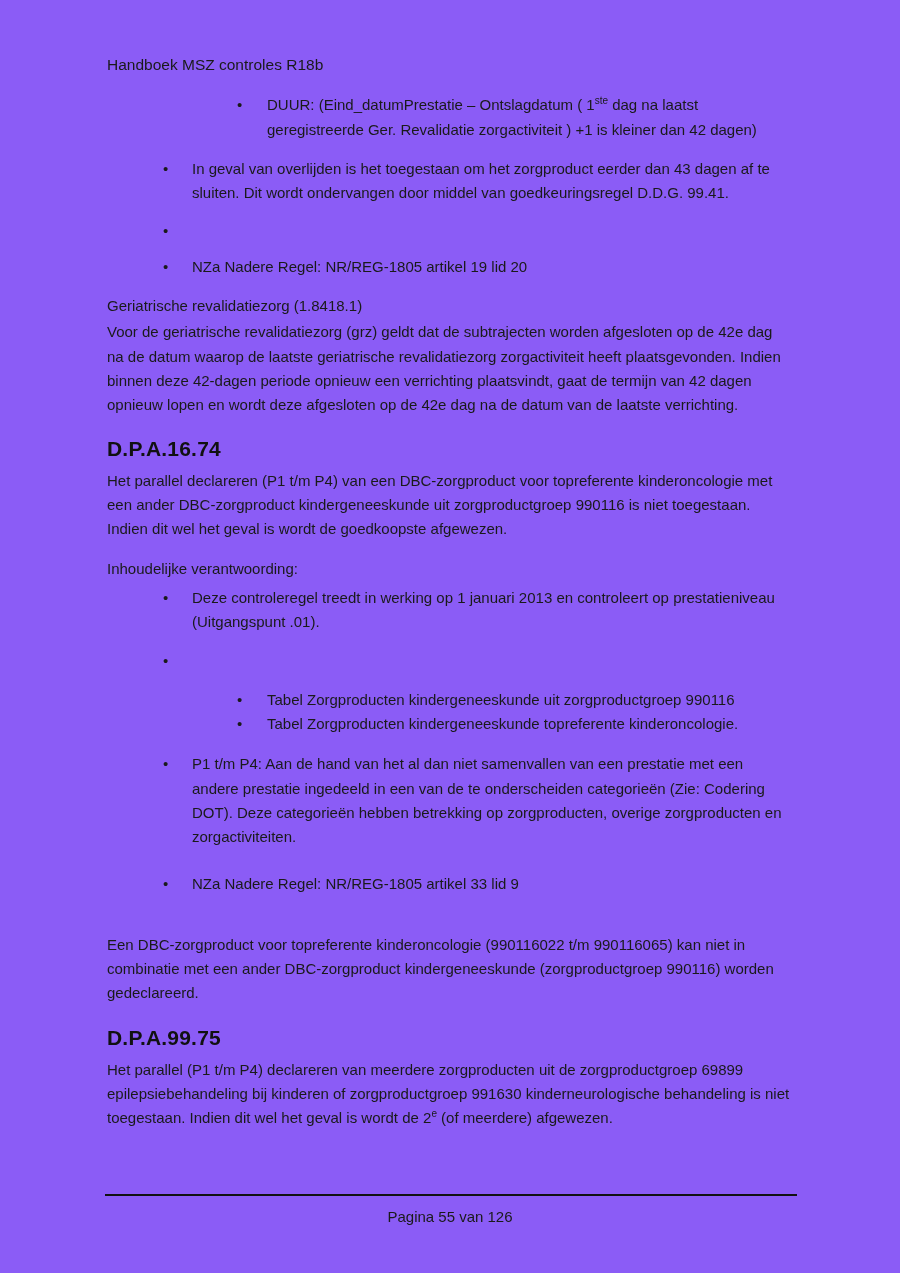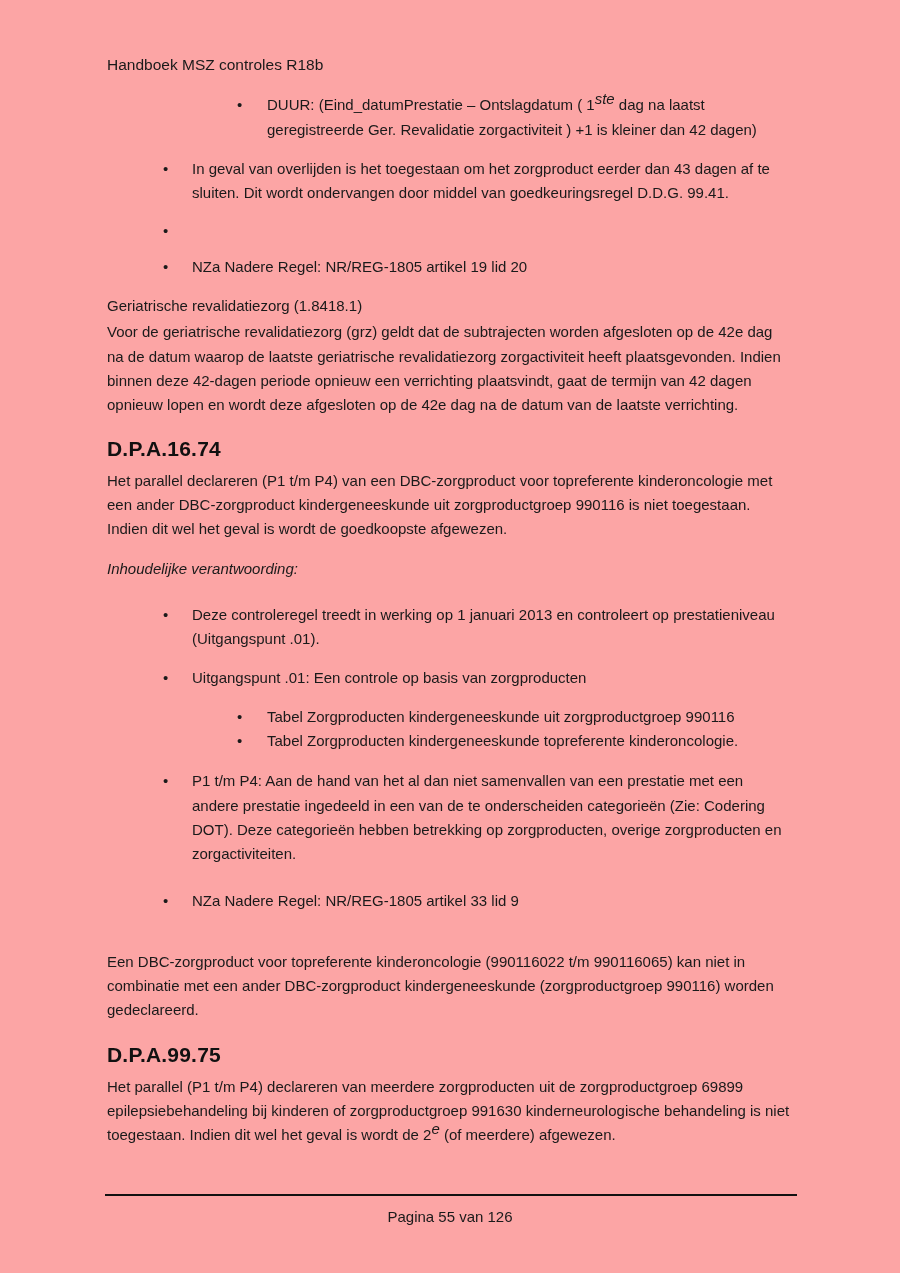--- a/index.html
+++ b/index.html
@@ -5,21 +5,21 @@
   html, body {
     margin: 0;
     padding: 0;
     background: #ffffff;
   }
   .page {
     position: relative;
     width: 900px;
     height: 1273px;
     box-sizing: border-box;
-    background: #fca5a5;
+    background: #8b5cf6;
     color: #1a1a1a;
     font-family: "Liberation Sans", sans-serif;
     font-size: 15px;
     line-height: 24.3px;
     padding: 53px 110px 0 107px;
     overflow: hidden;
   }
   .doc-header {
     font-size: 15.5px;
     margin-bottom: 16px;
@@ -45,39 +45,38 @@
   }
   .bullet .btext {
     flex: 1 1 auto;
   }
   .mb11 { margin-bottom: 11px; }
   .mb14 { margin-bottom: 14px; }
   .mb15 { margin-bottom: 15px; }
   .mb16 { margin-bottom: 16px; }
   .mb17 { margin-bottom: 17px; }
   .mb18 { margin-bottom: 18px; margin-top: 36px; }
-  .mb21 { margin-bottom: 21px; font-style: italic; }
+  .mb21 { margin-bottom: 4px; }
   .mb23 { margin-bottom: 23px; }
   .mb0  { margin-bottom: 0; }
   .italic-head {
     margin-bottom: 2px;
   }
   h1.section-title {
     font-size: 21px;
     line-height: 27px;
     font-weight: bold;
     color: #111111;
     margin: 0 0 7px 0;
     letter-spacing: 0.2px;
   }
   sup.sp {
-    font-size: 15px;
+    font-size: 10px;
     line-height: 0;
     vertical-align: 6px;
-    font-style: italic;
   }
   .doc-footer {
     position: absolute;
     left: 0;
     top: 1194px;
     width: 900px;
   }
   .footer-rule {
     margin: 0 103px 0 105px;
     height: 0;
@@ -126,21 +125,20 @@
 
   <p class="mb21">Inhoudelijke verantwoording:</p>
 
   <div class="bullet b1 mb15">
     <span class="dot">•</span>
     <span class="btext">Deze controleregel treedt in werking op 1 januari 2013 en controleert op prestatieniveau (Uitgangspunt .01).</span>
   </div>
 
   <div class="bullet b1 mb14">
     <span class="dot">•</span>
-    <span class="btext">Uitgangspunt .01: Een controle op basis van zorgproducten</span>
   </div>
 
   <div class="block mb16">
     <div class="bullet b2 mb0">
       <span class="dot">•</span>
       <span class="btext">Tabel Zorgproducten kindergeneeskunde uit zorgproductgroep 990116</span>
     </div>
     <div class="bullet b2 mb0">
       <span class="dot">•</span>
       <span class="btext">Tabel Zorgproducten kindergeneeskunde topreferente kinderoncologie.</span>

